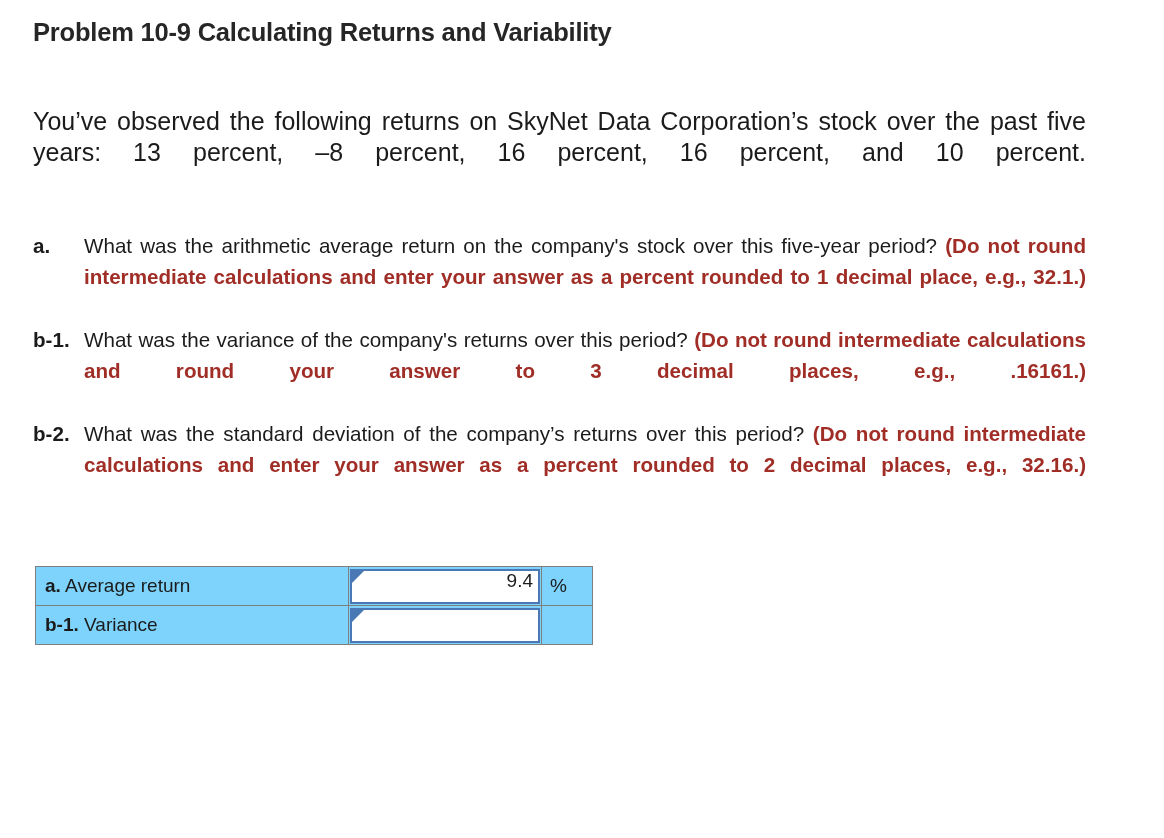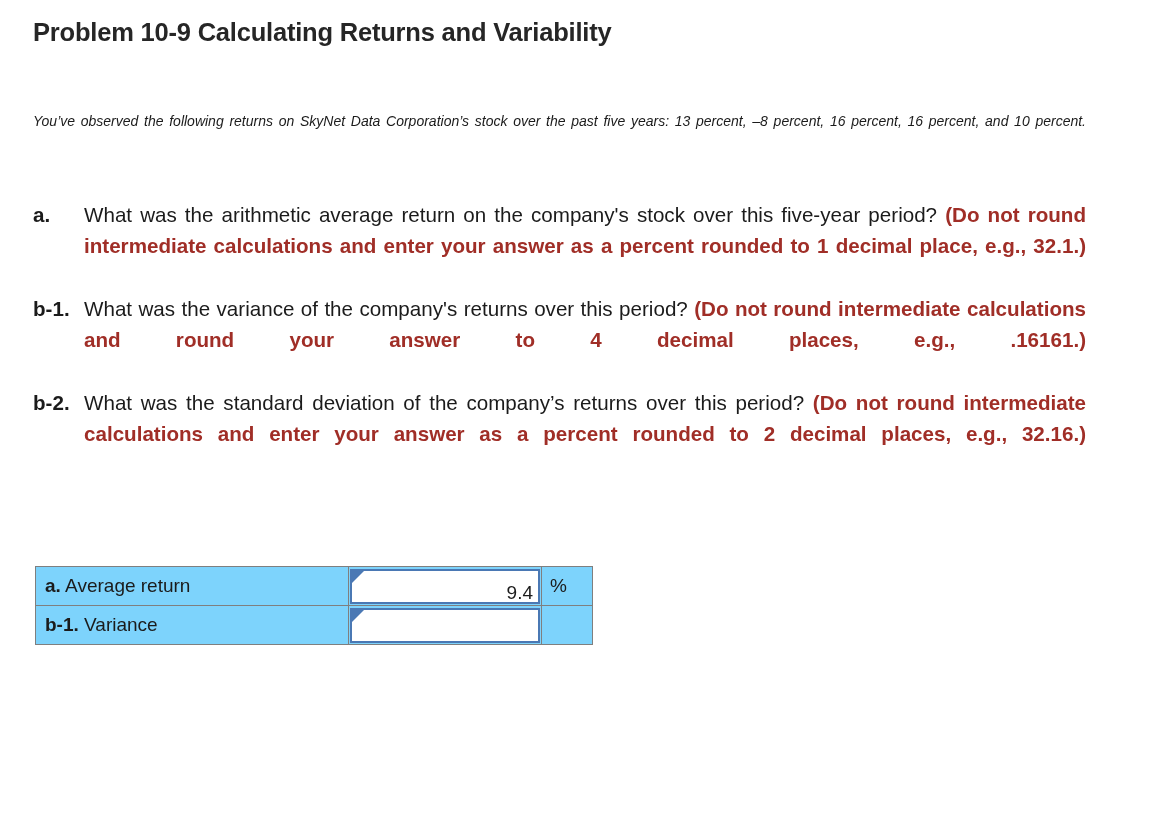--- a/index.html
+++ b/index.html
@@ -35,27 +35,26 @@
   }
 
   
   .body-block {
     position: absolute;
     left: 33px;
     top: 106px;
     width: 1053px;
   }
   .intro {
-    font-size: 14px;
+    font-size: 25px;
     line-height: 31px;
     text-align: justify;
     text-justify: inter-word;
     color: #1b1b1b;
     margin: 0;
-    font-style: italic;
   }
   .intro::after {
     content: "";
     display: inline-block;
     width: 100%;
   }
 
   .qlist {
     margin: 0;
     padding: 0;
@@ -125,21 +124,21 @@
 
   .input-box {
     position: relative;
     box-sizing: border-box;
     width: 190px;
     height: 35px;
     margin: 0 auto;
     border: 2px solid #4a78b4;
     background: #ffffff;
     display: flex;
-    align-items: flex-end;
+    align-items: flex-start;
     justify-content: flex-end;
   }
   .input-value {
     font-size: 19px;
     color: #1b1b1b;
     padding-right: 5px;
     line-height: 1;
   }
   .corner-marker {
     position: absolute;
@@ -164,21 +163,21 @@
 
     <p class="intro">You’ve observed the following returns on SkyNet Data Corporation’s stock over the past five years: 13 percent, –8 percent, 16 percent, 16 percent, and 10 percent.</p>
 
     <div class="qlist">
 
       <div class="qitem">
         <span class="qlabel">a.</span><span>What was the arithmetic average return on the company's stock over this five-year period? </span><span class="hint">(Do not round intermediate calculations and enter your answer as a percent rounded to 1 decimal place, e.g., 32.1.)</span>
       </div>
 
       <div class="qitem">
-        <span class="qlabel wide">b-1.</span><span>What was the variance of the company's returns over this period? </span><span class="hint">(Do not round intermediate calculations and round your answer to 4 decimal places, e.g., .16161.)</span>
+        <span class="qlabel wide">b-1.</span><span>What was the variance of the company's returns over this period? </span><span class="hint">(Do not round intermediate calculations and round your answer to 3 decimal places, e.g., .16161.)</span>
       </div>
 
       <div class="qitem">
         <span class="qlabel wide">b-2.</span><span>What was the standard deviation of the company’s returns over this period? </span><span class="hint">(Do not round intermediate calculations and enter your answer as a percent rounded to 2 decimal places, e.g., 32.16.)</span>
       </div>
 
     </div>
   </div>
 
   <table class="answer-table">

